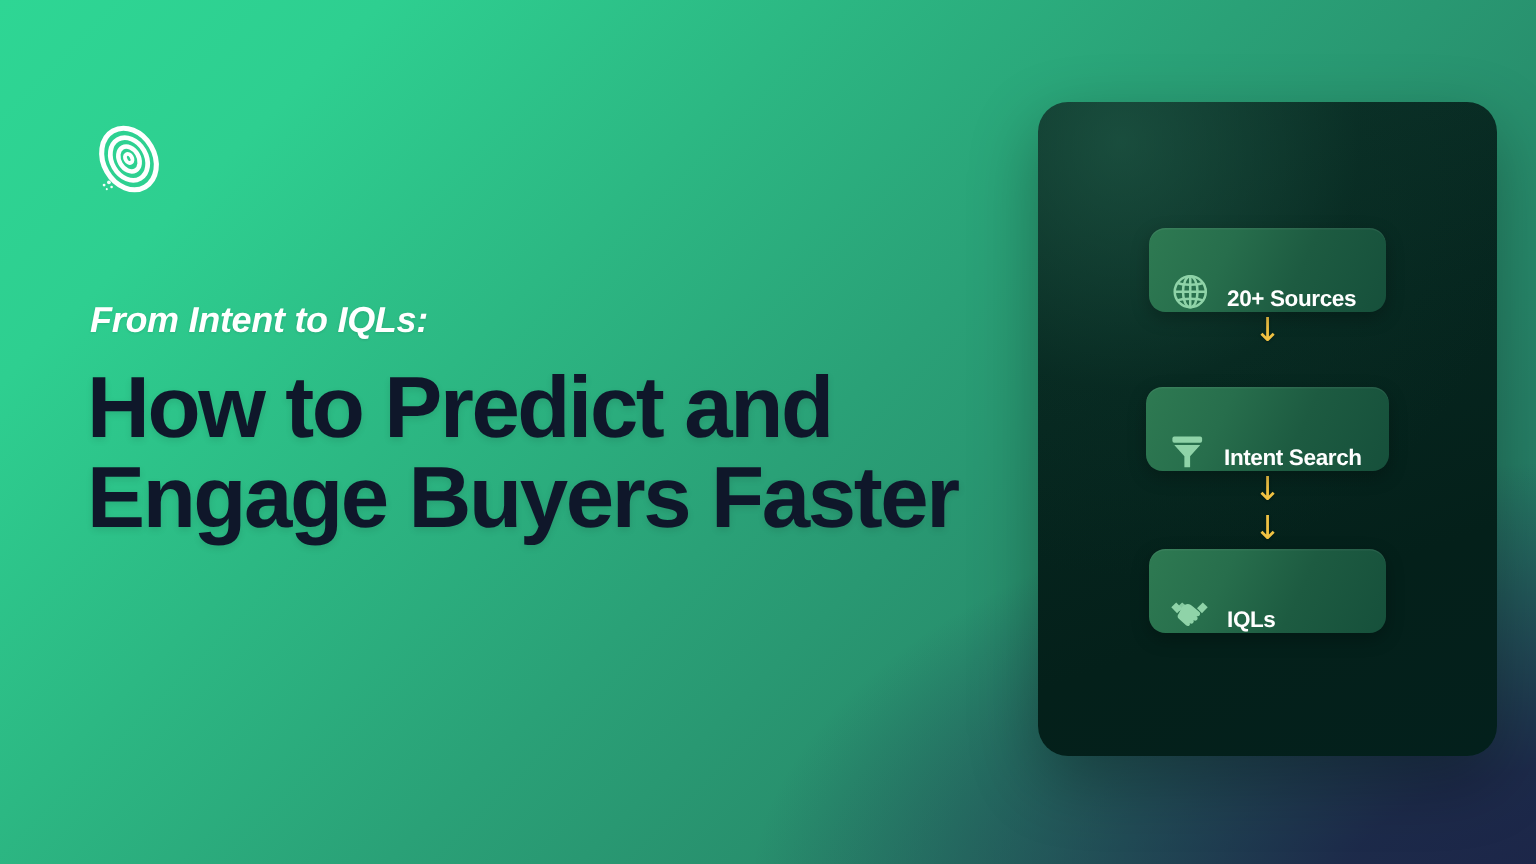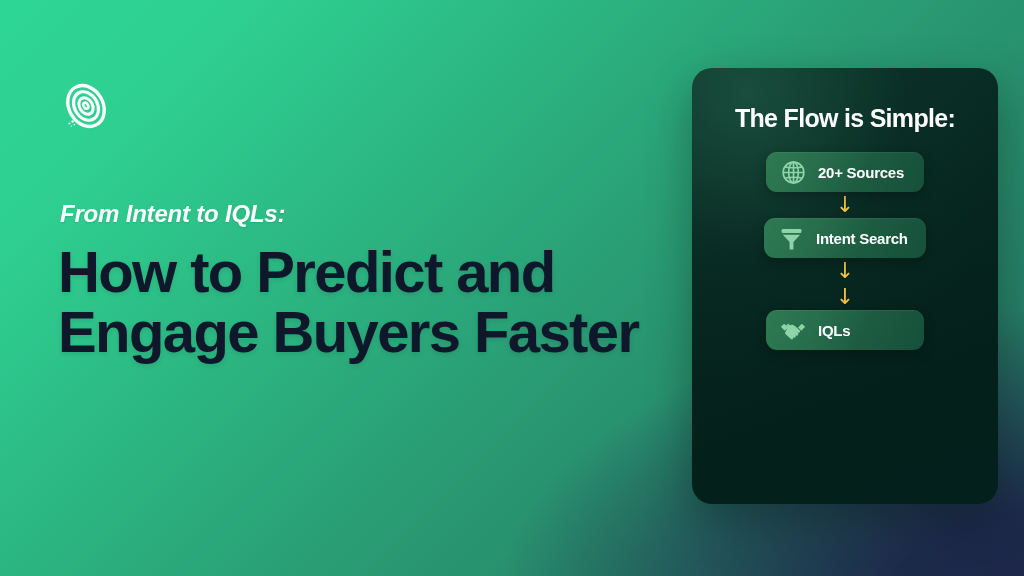--- a/index.html
+++ b/index.html
@@ -69,28 +69,28 @@
 
   #flow-list {
     position:absolute; left:0; top:84px; width:100%;
   }
 
   .flow-step { position:relative; }
 
   .flow-chip {
     position:relative;
     margin:0 auto;
-    width:158px; height:40px;
+    width:158px; height:56px;
     border-radius:11px;
     background: linear-gradient(115deg, #2e7a52 0%, #276e4c 32%, #1d5b41 62%, #16503b 100%);
-    display:flex; align-items:center;
+    display:flex; align-items:flex-end;
     padding-left:13px;
     box-shadow: 0 4px 12px rgba(0,0,0,0.26), inset 0 1px 0 rgba(255,255,255,0.06);
   }
-  .flow-chip.wide { width:162px; }
+  .flow-chip.wide { width:162px;margin-top:24px; }
 
   .chip-icon {
     width:28px; height:28px;
     flex:0 0 28px;
     display:flex; align-items:center; justify-content:center;
     margin-right:11px;
   }
   .chip-icon svg { display:block; }
 
   .chip-label {
@@ -134,21 +134,20 @@
   <div id="eyebrow">From Intent to IQLs:</div>
 
   <div id="headline">
     <span class="line">How to Predict and</span>
     <span class="line">Engage Buyers Faster</span>
   </div>
 </div>
 
 <div id="flow-card">
 
-  <div id="flow-title">The Flow is Simple:</div>
 
   <div id="flow-list">
 
     <div class="flow-step">
       <div class="flow-chip">
         <span class="chip-icon">
           <svg width="27" height="27" viewBox="0 0 24 24" fill="none" stroke="#8fd3a8" stroke-width="1.5">
             <circle cx="12" cy="12" r="9.2"></circle>
             <ellipse cx="12" cy="12" rx="4.3" ry="9.2"></ellipse>
             <line x1="2.8" y1="12" x2="21.2" y2="12"></line>

